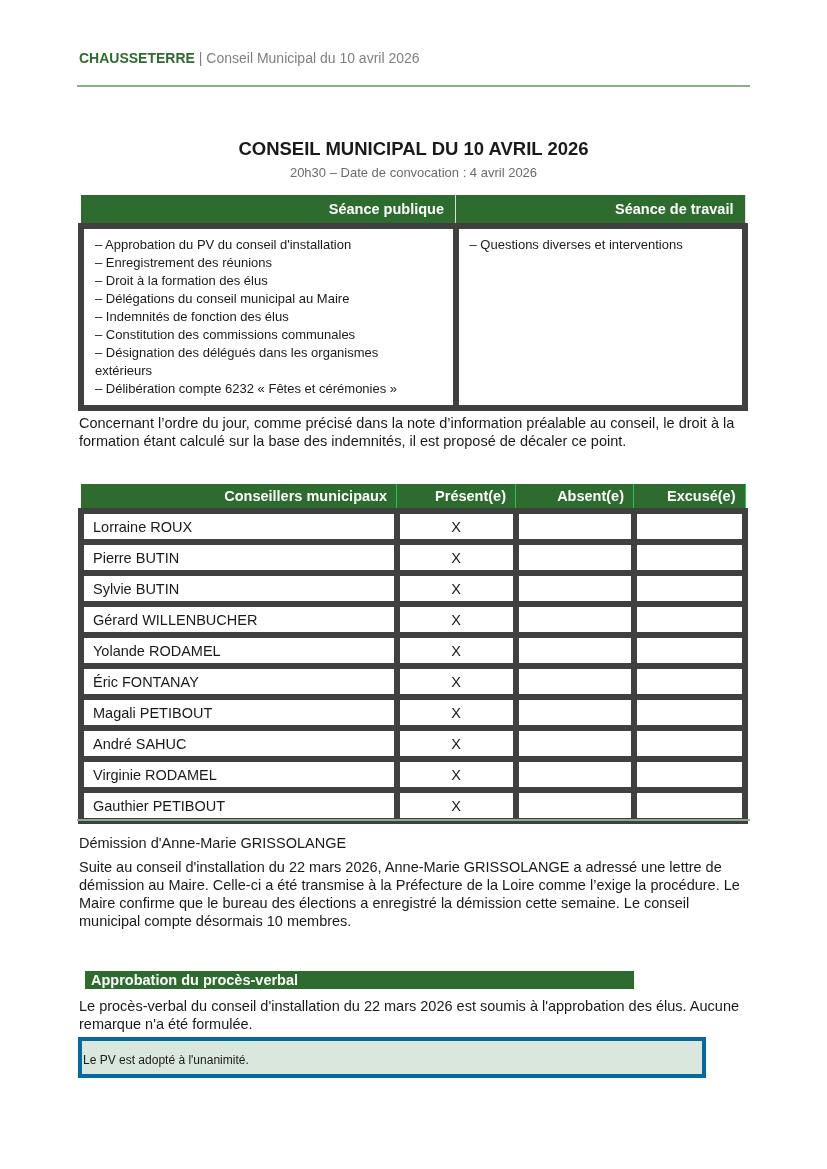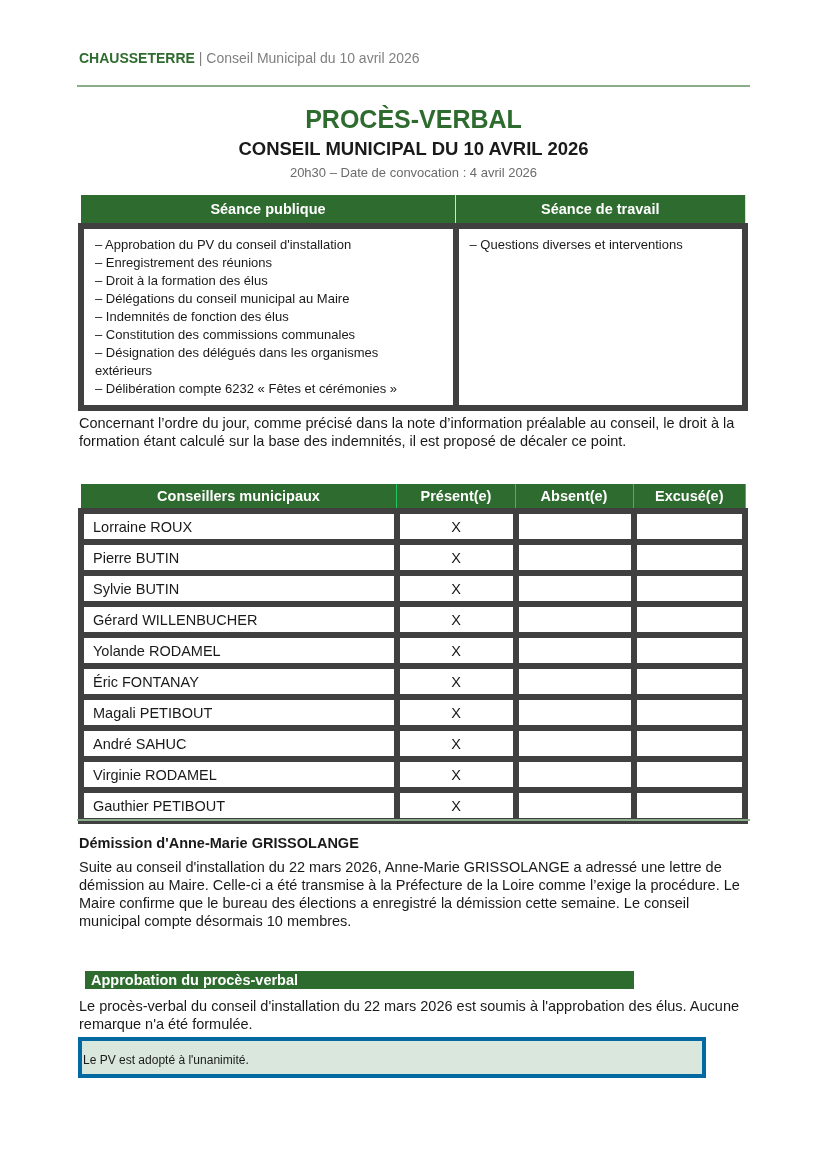--- a/index.html
+++ b/index.html
@@ -10,21 +10,21 @@
   .running-header .brand { color: #2e6b2e; font-weight: bold; }
   .running-header .sep, .running-header .sub { color: #808080; }
   .hr { position: absolute; left: 77px; width: 673px; height: 2px; background: #8aae8a; }
 
   .title { position: absolute; left: 0; width: 827px; text-align: center; }
   .title-main { top: 104px; font-size: 25px; font-weight: bold; color: #2e6b2e; line-height: 30px; }
   .title-sub { top: 138px; font-size: 18.5px; font-weight: bold; color: #1a1a1a; line-height: 22px; }
   .title-meta { top: 165px; font-size: 13px; color: #6b6b6b; line-height: 16px; }
 
   table { border-collapse: collapse; position: absolute; }
-  th { background: #2e6b2e; color: #ffffff; font-weight: bold; text-align: center; font-size: 14.5px; }
+  th { background: #2e6b2e; color: #ffffff; font-weight: bold; text-align: right; font-size: 14.5px; }
   td { border: 6px solid #404040; font-size: 14.5px; }
 
   .agenda { left: 78px; top: 195px; width: 670px; }
   .agenda th { height: 28px; padding: 0 11px; border-right: 1px solid #dcdcdc; }
   .agenda td { vertical-align: top; padding: 7px 11px 7px 11px; font-size: 13px; line-height: 18px; }
   .agenda .c1 { width: 352px; }
   .agenda .item { display: block; }
 
   .para { position: absolute; left: 79px; width: 672px; font-size: 14.5px; line-height: 18px; }
 
@@ -32,39 +32,38 @@
   .attend th { height: 24px; padding: 0 9px; border-right: 1px solid #22c55e; }
   .attend td { height: 25px; padding: 0 9px; }
   .attend td.mark { text-align: center; }
   .attend .col-name { width: 297px; }
   .attend .col-p { width: 100px; }
   .attend .col-a { width: 100px; padding-left: 8px; }
 
   .secretary { position: absolute; left: 79px; top: 782px; font-size: 14.5px; }
   .secretary b { font-weight: bold; }
 
-  .section-title { position: absolute; left: 79px; top: 835px; font-size: 14.5px; font-weight: bold; }
+  .section-title { position: absolute; left: 79px; top: 835px; font-size: 14.5px; font-weight: normal; }
 
   .bar-heading { position: absolute; left: 85px; top: 971px; width: 549px; height: 18px; background: #2e6b2e; color: #fff; font-weight: bold; font-size: 14.5px; line-height: 18px; padding-left: 6px; box-sizing: border-box; }
 
   .result-box { position: absolute; left: 78px; top: 1037px; width: 628px; height: 41px; background: #d9e7dc; border: 4px solid #0369a1; box-sizing: border-box; font-size: 12px; line-height: 39px; padding-left: 1px; }
 </style>
 </head>
 <body>
 
 <div class="page">
 
   <div class="running-header">
     <span class="brand">CHAUSSETERRE</span>
     <span class="sep">|</span>
     <span class="sub">Conseil Municipal du 10 avril 2026</span>
   </div>
   <div class="hr" style="top:85px;"></div>
 
-  <div class="title title-main">PROCÈS-VERBAL</div>
   <div class="title title-sub">CONSEIL MUNICIPAL DU 10 AVRIL 2026</div>
   <div class="title title-meta">20h30 – Date de convocation : 4 avril 2026</div>
 
   <table class="agenda">
     <thead>
       <tr>
         <th class="c1">Séance publique</th>
         <th>Séance de travail</th>
       </tr>
     </thead>

